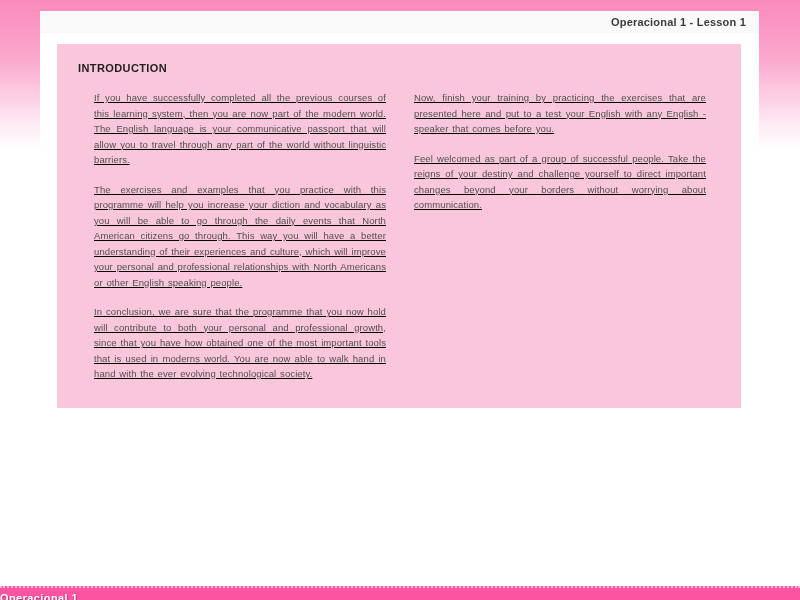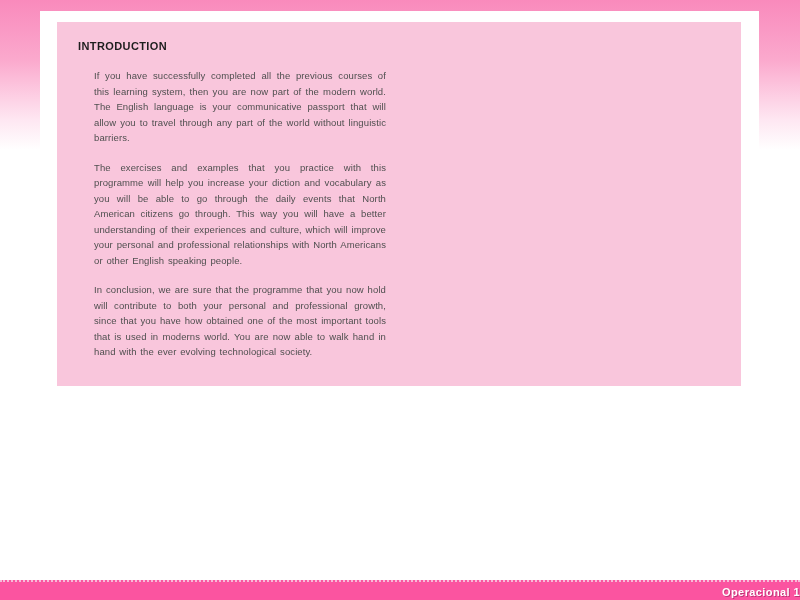--- a/index.html
+++ b/index.html
@@ -40,63 +40,68 @@
     font-size: 11px;
     font-weight: bold;
     color: #1e1e1e;
     letter-spacing: 0.4px;
   }
   .columns {
     display: flex;
     gap: 28px;
     margin: 16px 0 0 16px;
   }
-  .column { flex: 1; }
+  .column { flex: 1; text-decoration: underline; }
   .column p {
     font-size: 9.5px;
     line-height: 15.5px;
     color: #4f4f4f;
     text-align: justify;
     margin-bottom: 14px;
     letter-spacing: 0.1px;
     word-spacing: 1px;
   }
   .column p:last-child { margin-bottom: 0; }
   .footer-bar {
     position: absolute;
     left: 0; right: 0; bottom: 0;
-    height: 20px;
+    height: 14px;
     background: #fb54a0;
     border-top: 2px dotted #f6bcd9;
-    text-align: right;
+    text-align: left;
   }
   .footer-label {
     font-size: 11px;
     line-height: 13px;
     font-weight: bold;
     color: #ffffff;
     letter-spacing: 0.4px;
     text-shadow: 1px 1px 0 rgba(140, 30, 85, 0.55);
   }
 </style>
 </head>
 <body>
 
 <div class="page">
+  <div class="header-bar">
+    <span class="header-title">Operacional 1 - Lesson 1</span>
+  </div>
 
   <div class="lesson-card">
     <div class="lesson-title">INTRODUCTION</div>
 
     <div class="columns">
       <div class="column">
         <p>If you have successfully completed all the previous courses of this learning system, then you are now part of the modern world. The English language is your communicative passport that will allow you to travel through any part of the world without linguistic barriers.</p>
         <p>The exercises and examples that you practice with this programme will help you increase your diction and vocabulary as you will be able to go through the daily events that North American citizens go through. This way you will have a better understanding of their experiences and culture, which will improve your personal and professional relationships with North Americans or other English speaking people.</p>
         <p>In conclusion, we are sure that the programme that you now hold will contribute to both your personal and professional growth, since that you have how obtained one of the most important tools that is used in moderns world. You are now able to walk hand in hand with the ever evolving technological society.</p>
       </div>
       <div class="column">
+        <p>Now, finish your training by practicing the exercises that are presented here and put to a test your English with any English - speaker that comes before you.</p>
+        <p>Feel welcomed as part of a group of successful people. Take the reigns of your destiny and challenge yourself to direct important changes beyond your borders without worrying about communication.</p>
       </div>
     </div>
   </div>
 </div>
 
 <div class="footer-bar">
   <span class="footer-label">Operacional 1</span>
 </div>
 
 </body></html>

